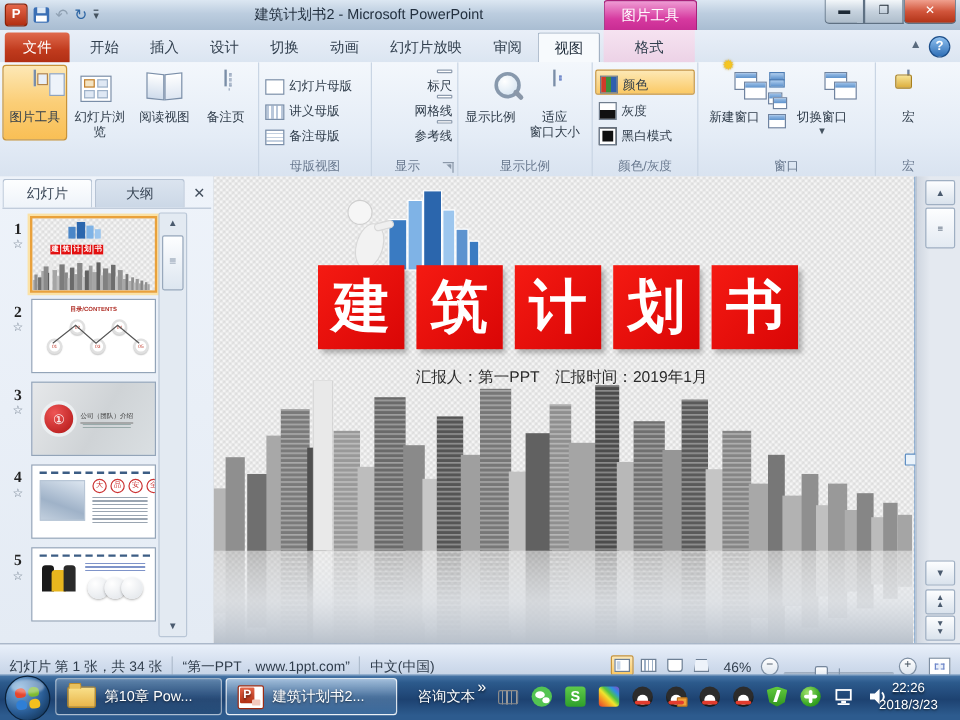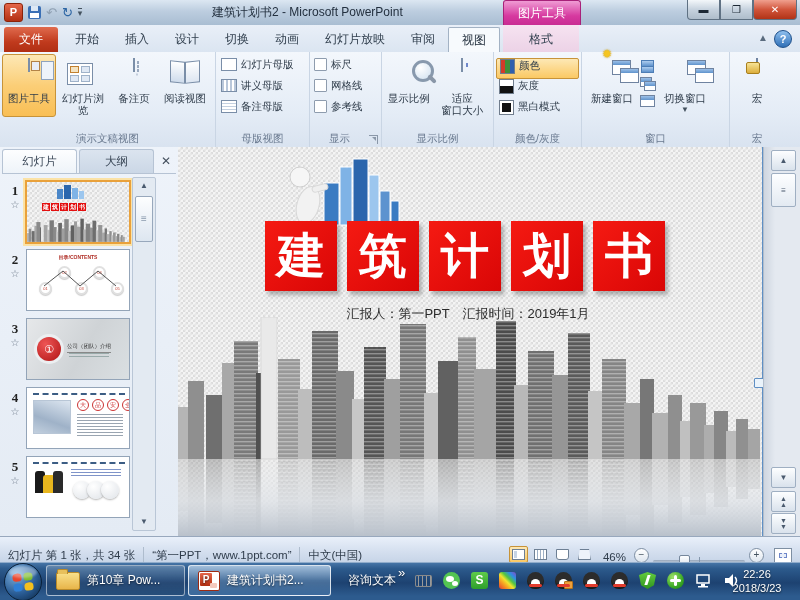--- a/index.html
+++ b/index.html
@@ -34,23 +34,23 @@
   .helpbtn{right:8px;top:5px;width:16px;height:16px;border-radius:50%;background:linear-gradient(#8fc0ef,#2f6fb6);border:1px solid #1d4f8a;color:#fff;font-size:11px;font-weight:bold;display:flex;align-items:center;justify-content:center;}
 
   
   #ribbon{left:0;top:52px;width:800px;height:95px;background:linear-gradient(#f3f7fc,#e4ecf6 65%,#d9e3f0);border-bottom:1px solid #b7c4d6;display:flex;}
   .rgroup{position:relative;height:95px;border-right:1px solid #c9d5e4;padding:2px 2px 0 2px;box-sizing:border-box;}
   .glabel{position:absolute;bottom:1px;left:0;right:0;text-align:center;font-size:10.5px;color:#68788e;}
   .bigrow{display:flex;}
   .bigbtn{width:52px;padding-top:4px;display:flex;flex-direction:column;align-items:center;font-size:10.5px;color:#2e3b49;border:1px solid transparent;border-radius:3px;text-align:center;line-height:12px;}
   .bigbtn.sel{background:linear-gradient(#fde8b5,#fbce77 50%,#f9bf55);border-color:#c79339;}
   .bicon{width:32px;height:30px;margin-bottom:3px;position:relative;}
-  .smallbtn{display:flex;align-items:flex-start;gap:4px;height:21px;font-size:10.5px;color:#2e3b49;padding:0 3px;border-radius:2px;}
+  .smallbtn{display:flex;align-items:flex-end;gap:4px;height:21px;font-size:10.5px;color:#2e3b49;padding:0 3px;border-radius:2px;}
   .smallbtn.sel{background:linear-gradient(#fde8b5,#fbc964);border:1px solid #c79339;height:19px;}
-  .chkrow{display:flex;align-items:flex-start;gap:4px;height:21px;font-size:10.5px;color:#2e3b49;padding:0 2px;}
+  .chkrow{display:flex;align-items:flex-end;gap:4px;height:21px;font-size:10.5px;color:#2e3b49;padding:0 2px;flex-direction:column;}
   .chk{width:11px;height:11px;background:#fff;border:1px solid #8e9cae;border-radius:1px;}
   
   .ic-normal{width:26px;height:22px;background:#fff;border:1px solid #7a8ea8;position:relative;margin-top:4px;}
   .ic-normal:before{content:"";position:absolute;left:2px;top:2px;width:7px;height:8px;background:#e8eef7;border:1px solid #b38347;}
   .ic-normal:after{content:"";position:absolute;left:12px;top:2px;width:11px;height:17px;background:#eef3fa;border:1px solid #8fa3bd;}
   .ic-sorter{width:26px;height:22px;background:#fff;border:1px solid #7a8ea8;margin-top:4px;display:grid;grid-template-columns:1fr 1fr;gap:2px;padding:2px;box-sizing:border-box;}
   .ic-sorter i{background:#dfe8f4;border:1px solid #9fb2c9;}
   .ic-sorter i:first-child{border-color:#c2802f;background:#f3e3c2;}
   .ic-notes{width:22px;height:26px;background:#fff;border:1px solid #7a8ea8;margin-top:2px;position:relative;}
   .ic-notes:before{content:"";position:absolute;left:3px;top:2px;right:3px;height:9px;border:1px dashed #9aa9be;}
@@ -218,30 +218,29 @@
           <span class="bicon">
               <span class="ic-sorter">
                 <i></i>
                 <i></i>
                 <i></i>
                 <i></i>
               </span>
             </span>
           <span>幻灯片浏览</span>
         </div>
+        <div class="bigbtn">
+          <span class="bicon"><span class="ic-read"></span></span>
+          <span>阅读视图</span>
+        </div>
         <div class="bigbtn" style="width:46px">
           <span class="bicon"><span class="ic-notes"></span></span>
           <span>备注页</span>
         </div>
-        <div class="bigbtn">
-          <span class="bicon"><span class="ic-read"></span></span>
-          <span>阅读视图</span>
-        </div>
-      </div>
-      <div class="glabel">演示文稿视图</div>
+      </div>
     </div>
 
     <div class="rgroup" style="width:94px;padding-top:6px">
       <div class="smallbtn">
         <span class="mslide"></span>
           <span>幻灯片母版</span>
       </div>
       <div class="smallbtn">
         <span class="mslide grid"></span>
           <span>讲义母版</span>

